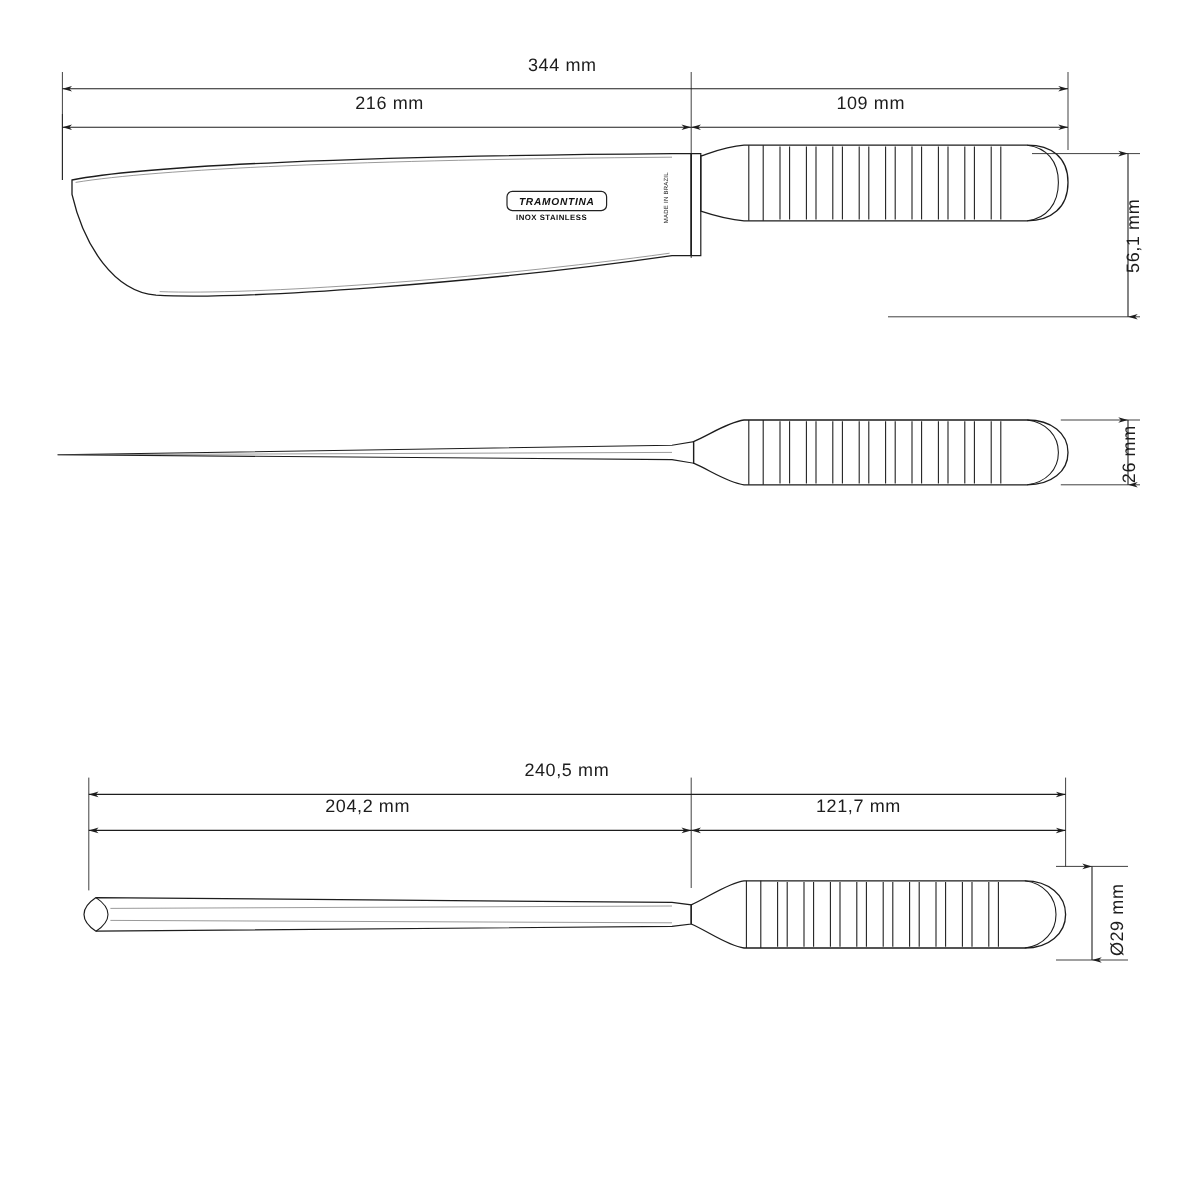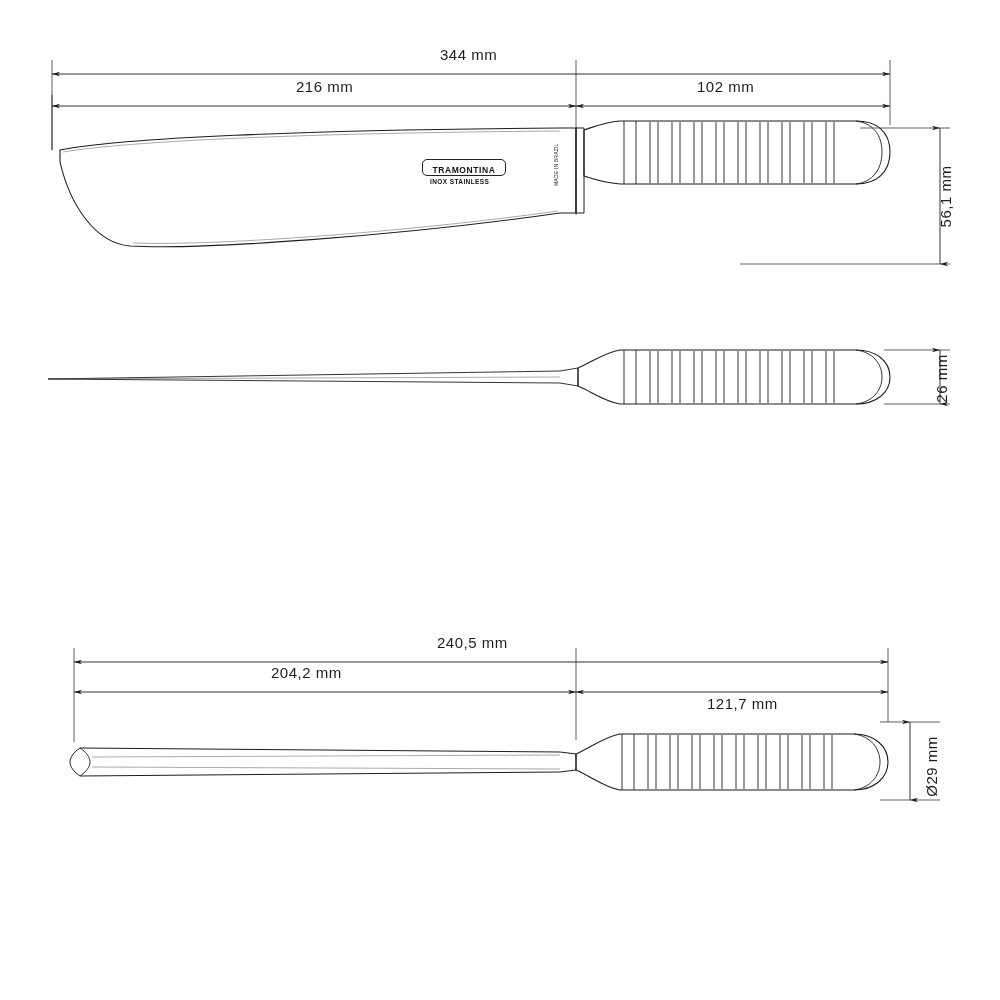--- a/index.html
+++ b/index.html
@@ -35,22 +35,23 @@
     left: 0;
     width: 1000px;
     height: 1000px;
   }
   .brand-box {
     position: absolute;
     border: 1.2px solid #222;
     border-radius: 5px;
     background: #fff;
     display: flex;
-    align-items: flex-end;
+    align-items: center;
     justify-content: center;
+    font-style: italic;
   }
   .brand-text {
     font-size: 8.5px;
     font-weight: bold;
     letter-spacing: 0.6px;
     color: #111;
   }
   .brand-sub {
     position: absolute;
     font-size: 6.5px;
@@ -257,31 +258,31 @@
         <line x1="880" y1="800" x2="940" y2="800"></line>
       </g>
       <line x1="910" y1="722" x2="910" y2="800" marker-start="url(#arrD)" marker-end="url(#arrU)"></line>
     </g>
   </svg>
 
   <div class="dim-label" style="left:440px; top:46px;">344 mm</div>
 
   <div class="dim-label" style="left:296px; top:78px;">216 mm</div>
 
-  <div class="dim-label" style="left:697px; top:78px;">102 mm</div>
+  <div class="dim-label" style="left:697px; top:78px;">109 mm</div>
 
   <div class="dim-label rot" style="left:905px; top:188px; width:80px; text-align:center;">56,1 mm</div>
 
   <div class="dim-label rot" style="left:906px; top:370px; width:70px; text-align:center;">26 mm</div>
 
   <div class="dim-label" style="left:437px; top:634px;">240,5 mm</div>
 
   <div class="dim-label" style="left:271px; top:664px;">204,2 mm</div>
 
-  <div class="dim-label" style="left:707px; top:664px;margin-top:31px;">121,7 mm</div>
+  <div class="dim-label" style="left:680px; top:664px;">121,7 mm</div>
 
   <div class="dim-label rot" style="left:890px; top:758px; width:82px; text-align:center;">Ø29 mm</div>
 
   <div class="brand-box" style="left:422px; top:159px; width:82px; height:15px;">
     <span class="brand-text">TRAMONTINA</span>
   </div>
   <div class="brand-sub" style="left:430px; top:178px;">INOX STAINLESS</div>
   <div class="brand-side" style="left:536px; top:163px; width:40px; text-align:center;">MADE IN BRAZIL</div>
 
 </div>

